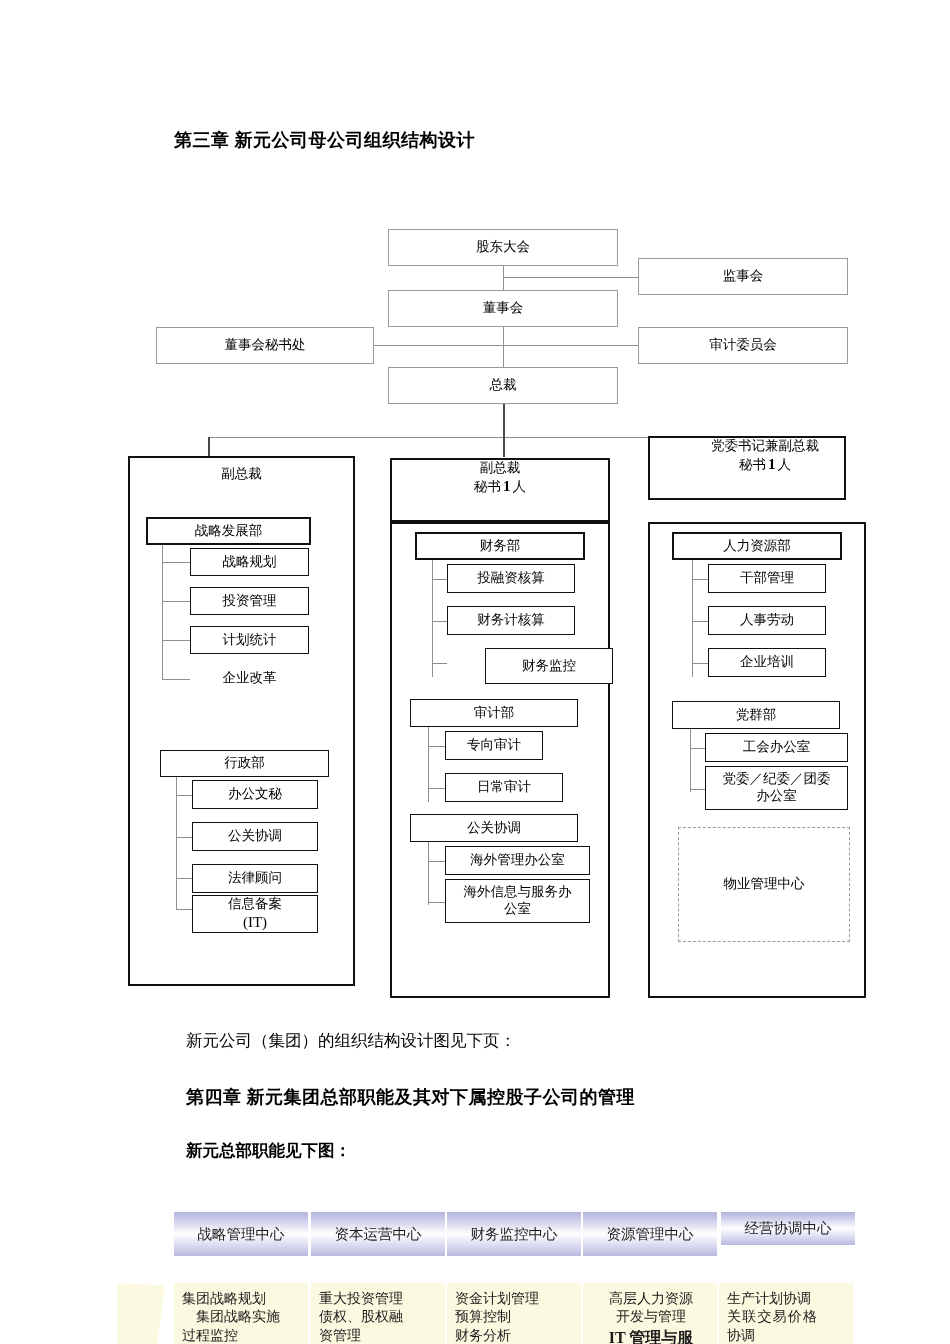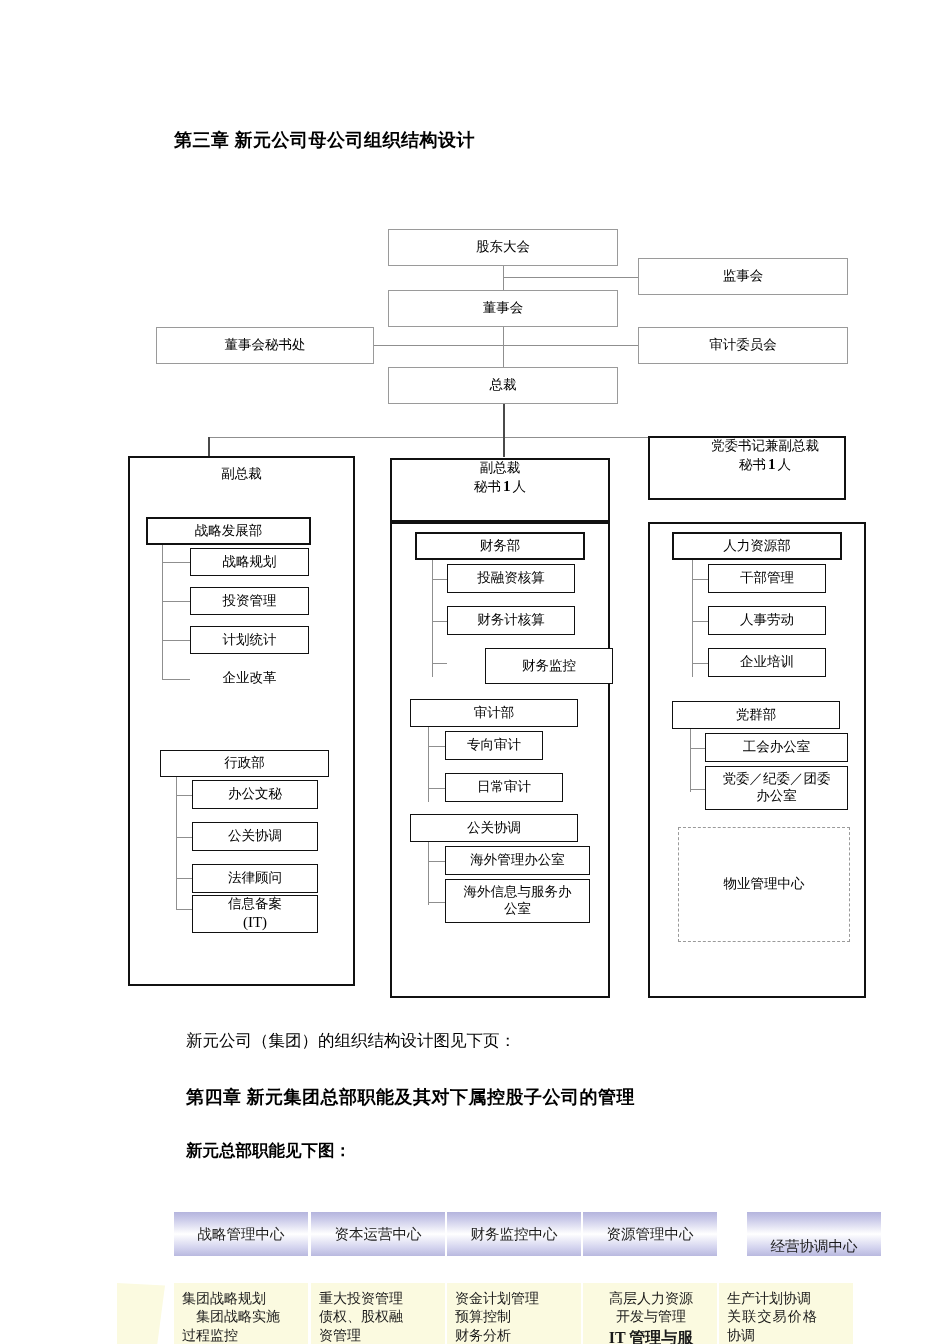--- a/index.html
+++ b/index.html
@@ -261,21 +261,21 @@
   </div>
   <div class="fn-head" style="left:311px;top:1212px;width:134px;height:44px;">
     <span>资本运营中心</span>
   </div>
   <div class="fn-head" style="left:447px;top:1212px;width:134px;height:44px;">
     <span>财务监控中心</span>
   </div>
   <div class="fn-head" style="left:583px;top:1212px;width:134px;height:44px;">
     <span>资源管理中心</span>
   </div>
-  <div class="fn-head" style="left:747px;top:1212px;width:134px;height:44px;align-items:flex-end;">
+  <div class="fn-head" style="left:721px;top:1212px;width:134px;height:33px;">
     <span>经营协调中心</span>
   </div>
 
   <div class="fn-wedge" style="left:117px;top:1283px;width:48px;height:61px;clip-path:polygon(0% 0%,100% 4%,84% 100%,0% 100%);"></div>
 
   <div class="fn-cell" style="left:174px;top:1283px;width:134px;height:61px;">
     <span class="c">集团战略规划</span>
     <span class="c ind">集团战略实施</span>
     <span class="c">过程监控</span>
   </div>

